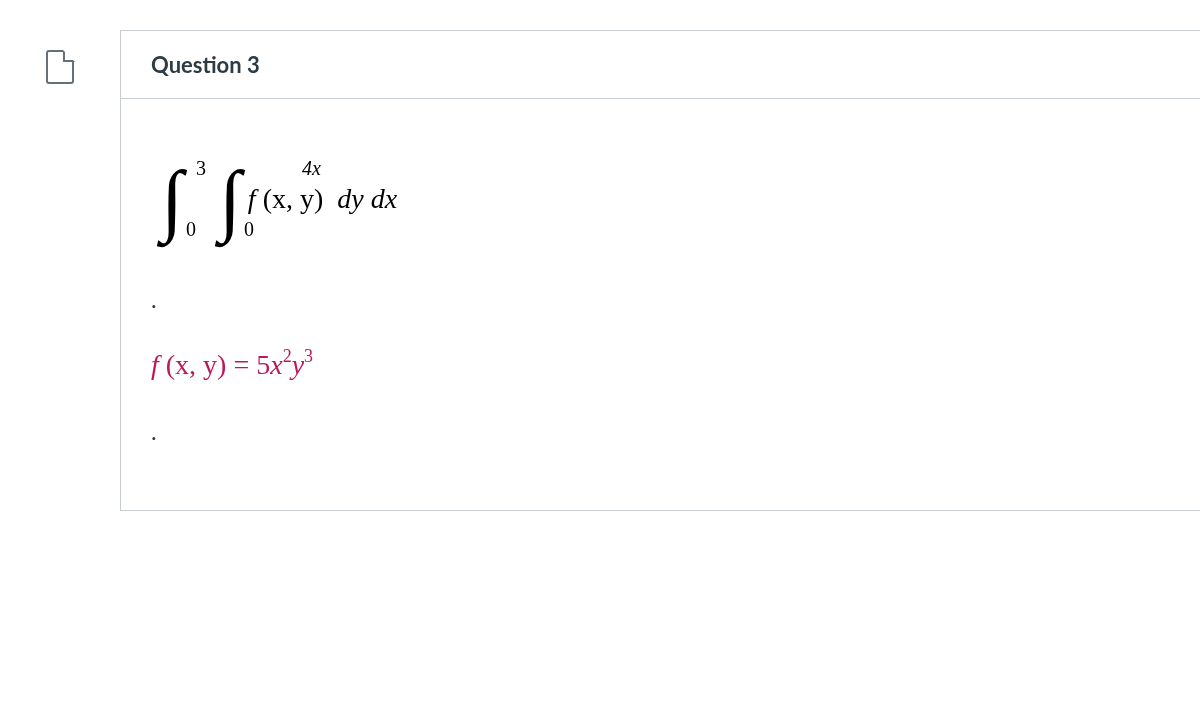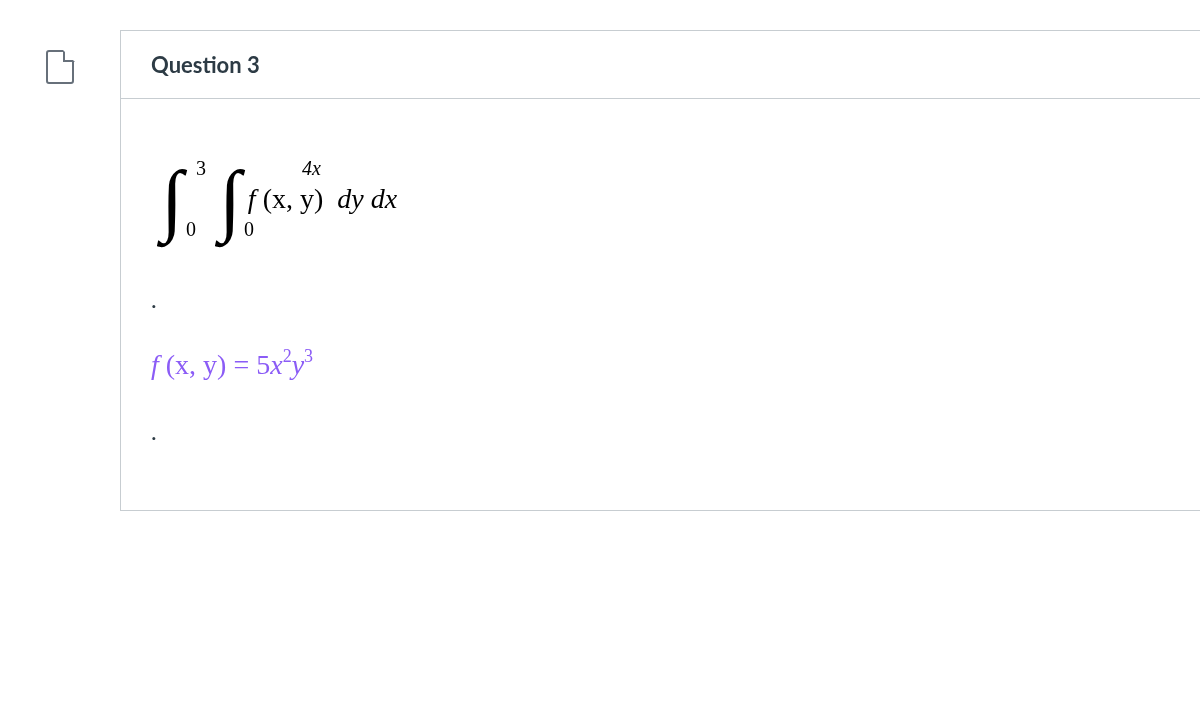--- a/index.html
+++ b/index.html
@@ -119,21 +119,21 @@
     }
     .dot {
       font-size: 24px;
       color: #2d3b45;
       margin: 15px 0 35px 0;
     }
     .math-inline {
       font-family: 'Times New Roman', Times, serif;
       font-size: 28px;
       font-style: italic;
-      color: #8b5cf6;
+      color: #be185d;
       margin-top: 15px;
     }
     .math-inline .rm { font-style: normal; }
     .sup {
       font-size: 18px;
       vertical-align: super;
       position: relative;
       top: -2px;
     }
     .spacer-int {

